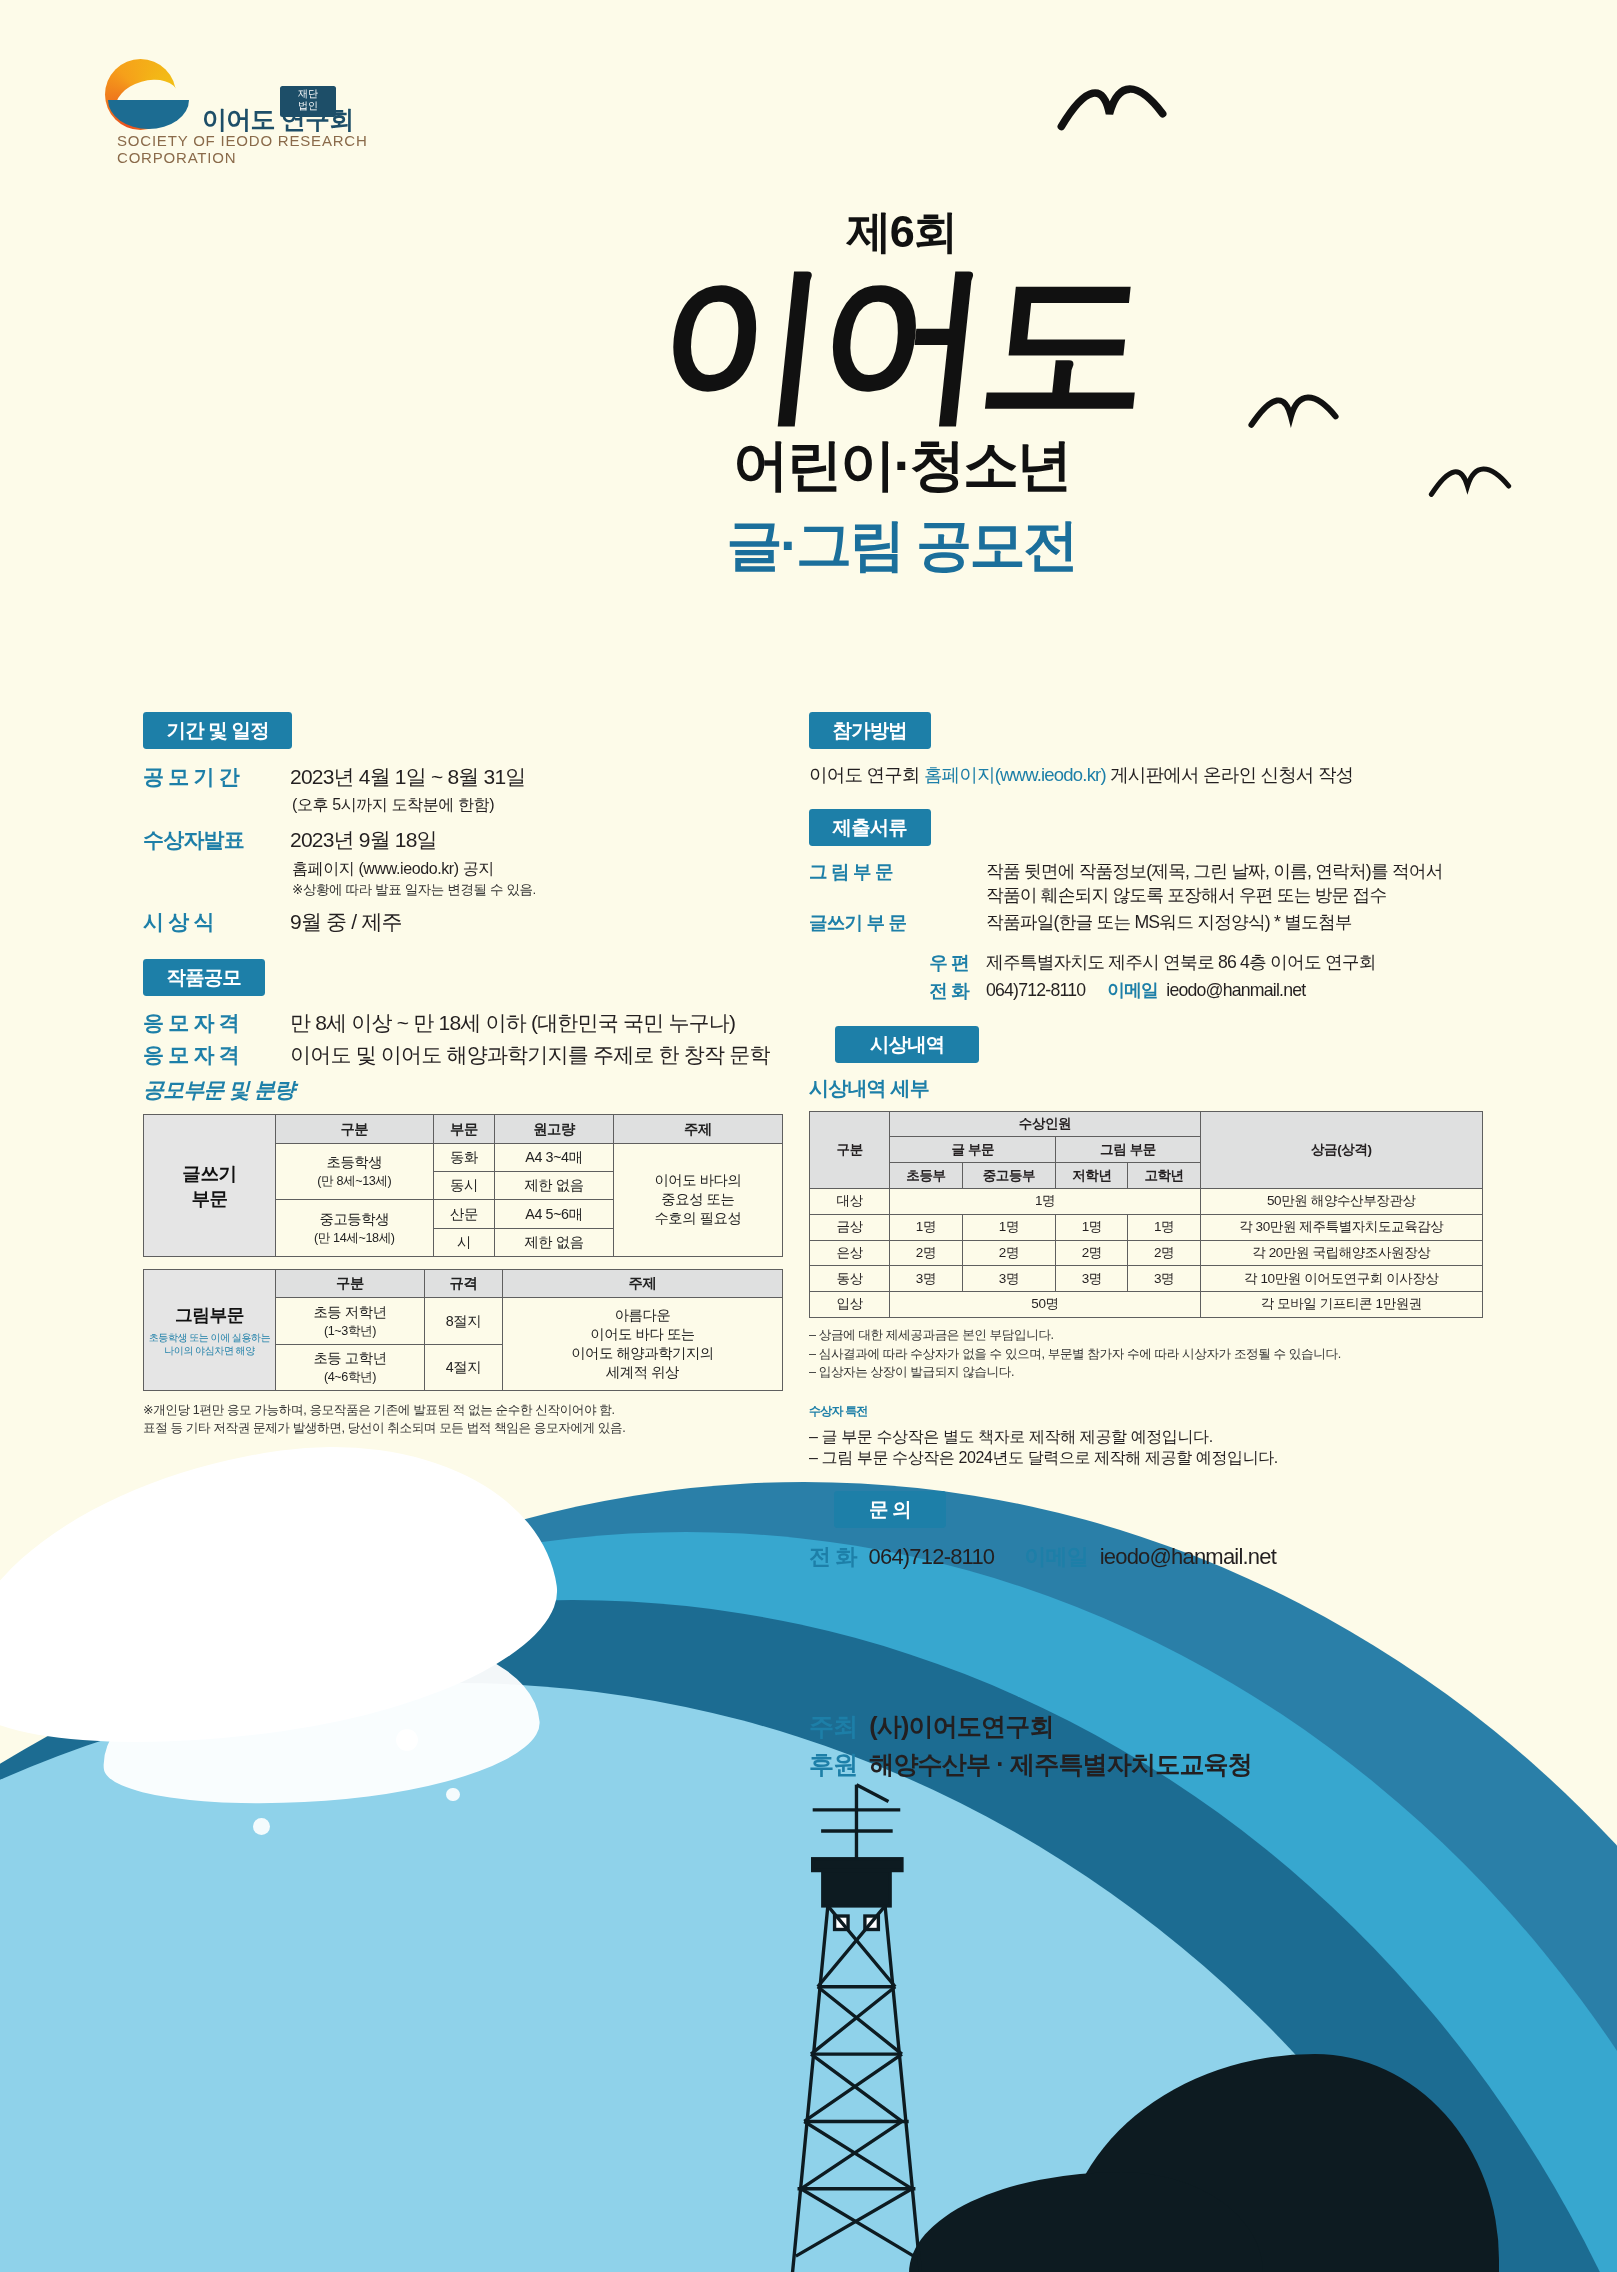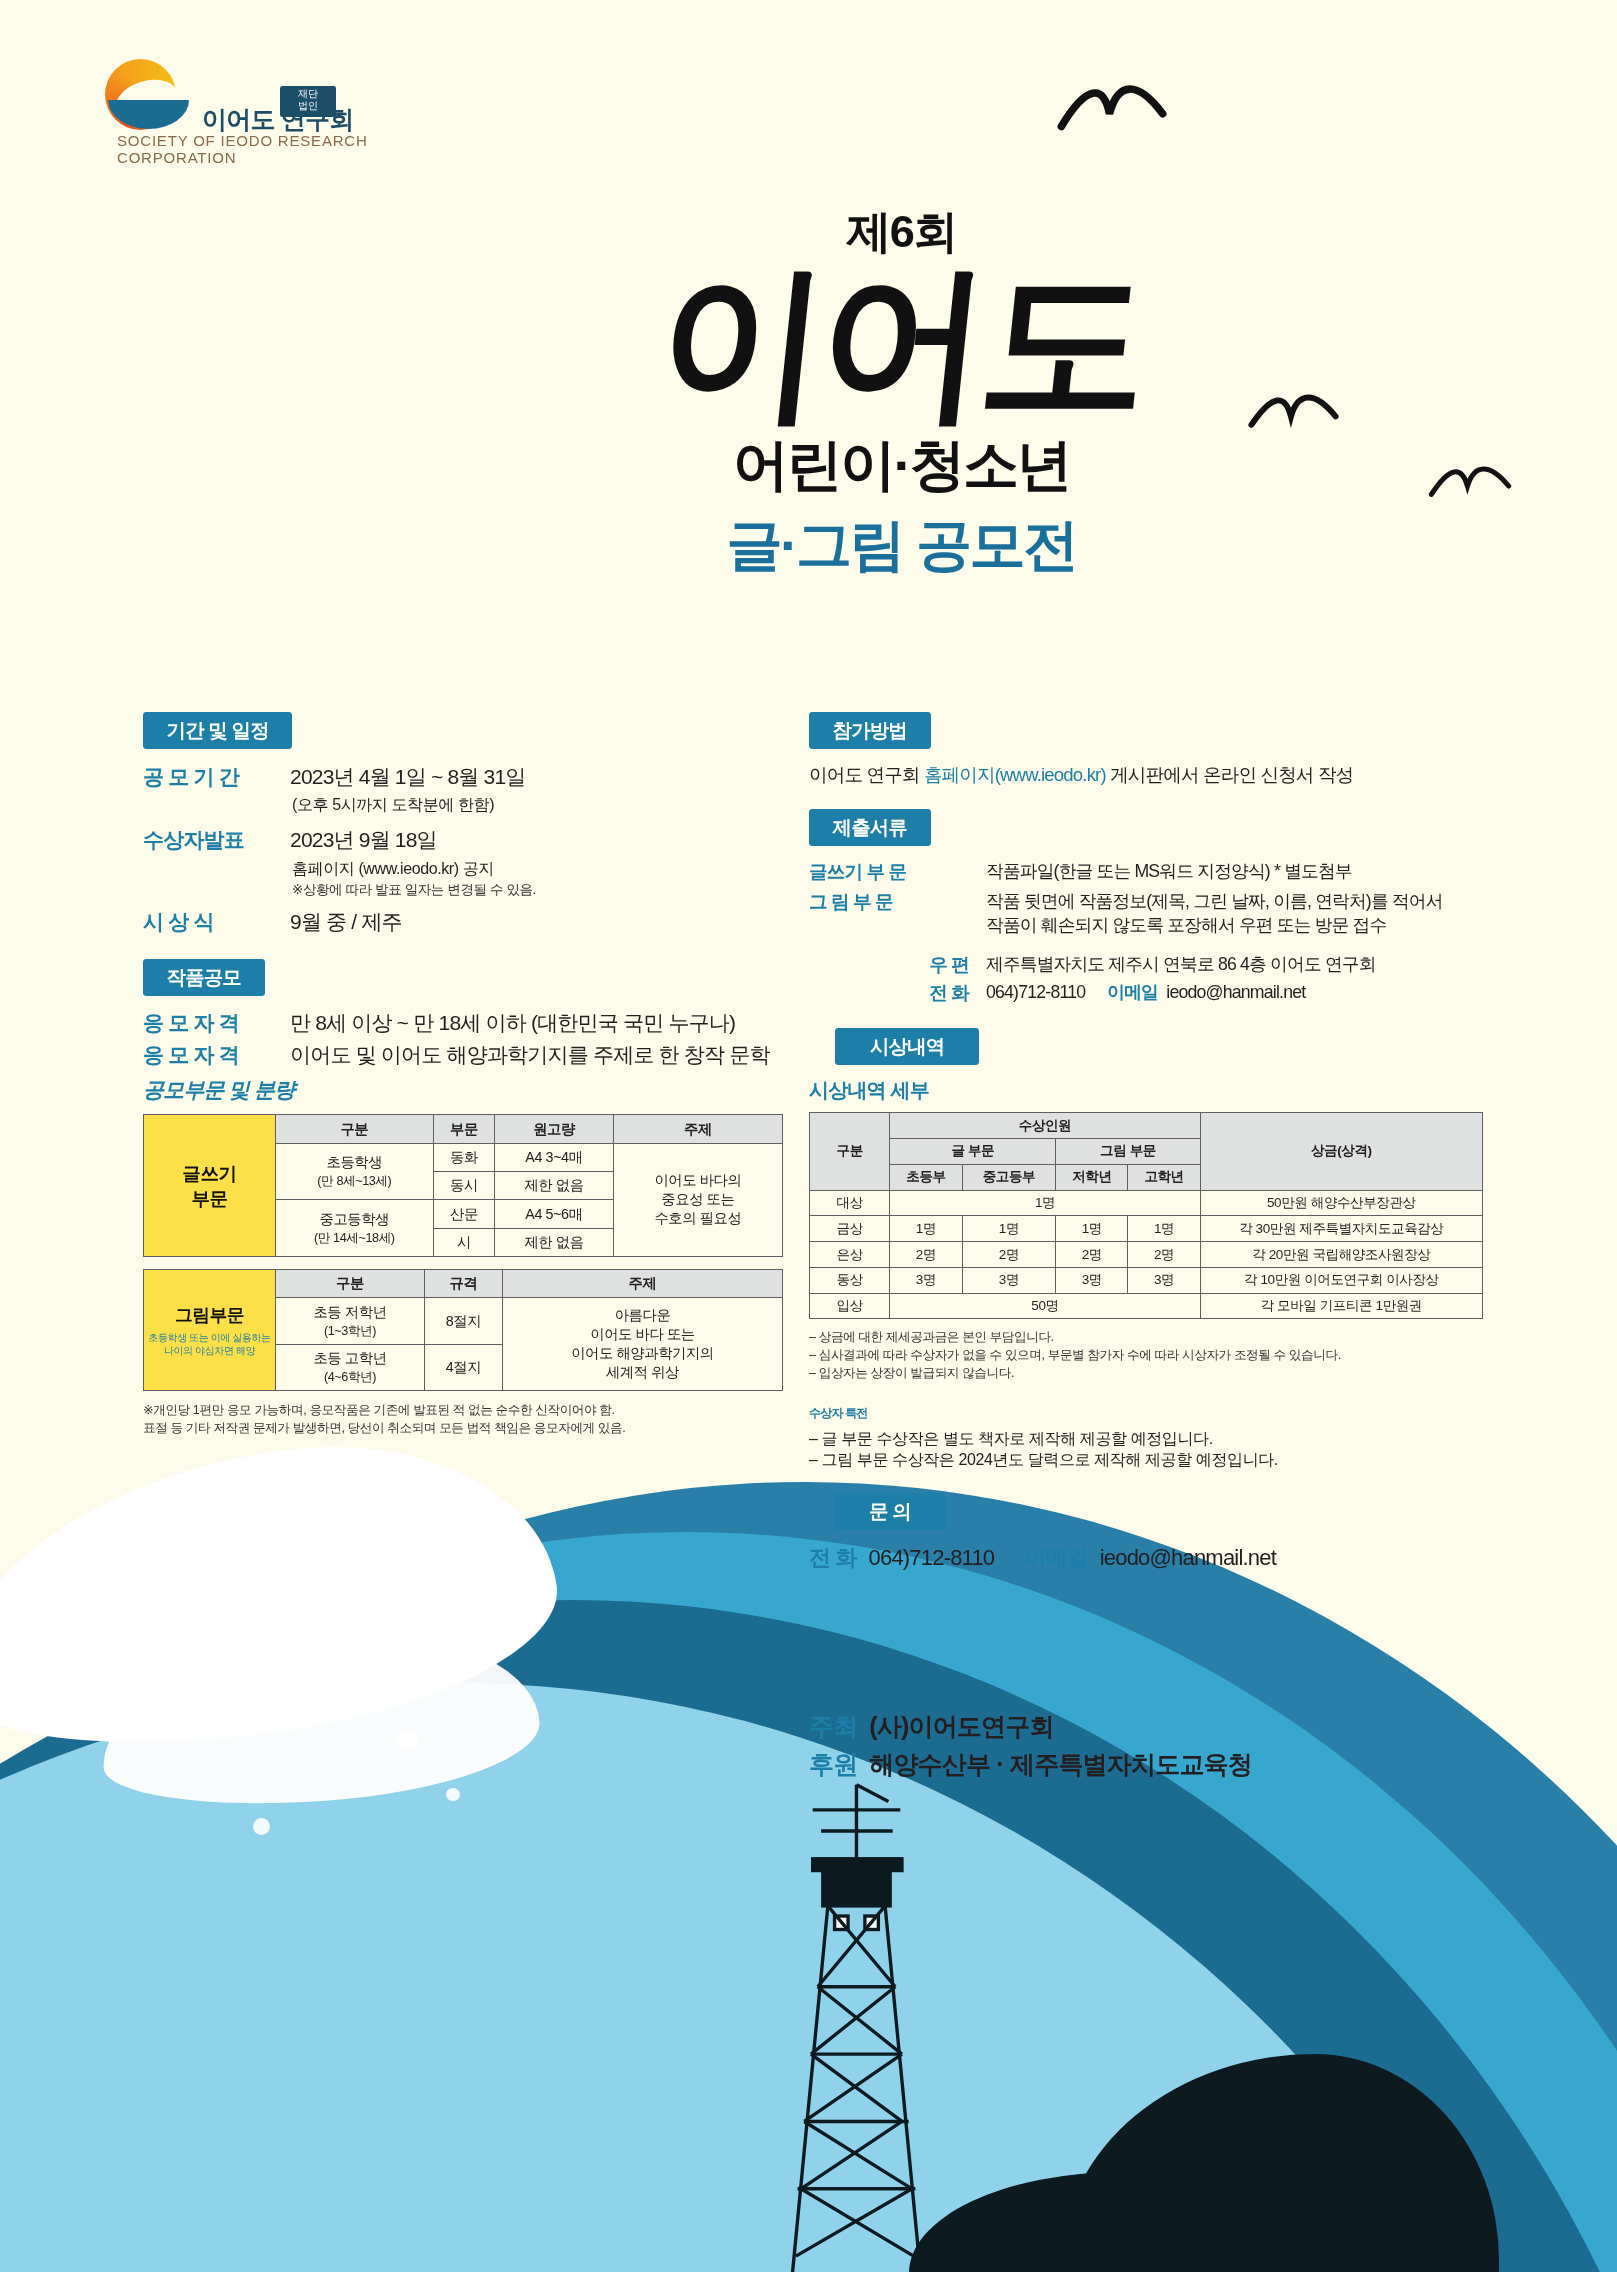--- a/index.html
+++ b/index.html
@@ -65,21 +65,21 @@
 
   .blk{margin-bottom:22px;}
   .line{font-size:21px;line-height:1.35;letter-spacing:-0.8px;}
   .line-s{font-size:16px;line-height:1.35;letter-spacing:-0.4px;}
   .line-xs{font-size:13.5px;line-height:1.3;letter-spacing:-0.4px;color:#333;}
 
   table{border-collapse:collapse;}
   .tbl{width:100%;font-size:14.3px;letter-spacing:-0.4px;}
   .tbl th,.tbl td{border:0.8px solid #5f5f5f;text-align:center;padding:4.2px 2.5px;color:#222;}
   .tbl th{background:#dfe0e0;font-weight:bold;}
-  .tbl .lead{background:#fde047;font-size:18.5px;font-weight:bold;color:#111;width:126px;}
+  .tbl .lead{background:#e5e5e5;font-size:18.5px;font-weight:bold;color:#111;width:126px;font-family:Liberation Serif, serif;}
 
   .awd{width:100%;font-size:13.5px;letter-spacing:-0.4px;}
   .awd th,.awd td{border:0.8px solid #5f5f5f;text-align:center;padding:3.4px 1.7px;}
   .awd th{background:#dfe0e0;font-weight:bold;}
 
   .note{font-size:12.6px;color:#333;line-height:1.45;letter-spacing:-0.4px;}
   .mail{color:#1d7fa8;}
 
   .host{position:absolute;left:809px;top:1710px;font-size:25px;font-weight:bold;letter-spacing:-0.8px;}
   .host .k{color:#1d7fa8;margin-right:11.8px;}
@@ -256,28 +256,28 @@
     <div class="blk">
       <div class="sec-head">참가방법</div>
       <div class="line" style="margin-top:13.5px;font-size:18.5px;">
         <span>이어도 연구회 </span><span class="mail">홈페이지(www.ieodo.kr)</span><span> 게시판에서 온라인 신청서 작성</span>
       </div>
     </div>
 
     <div class="blk">
       <div class="sec-head">제출서류</div>
       <div style="margin-top:13.5px;">
-        <div class="row">
-          <div class="k line" style="width:177px;font-size:18.5px;">글쓰기 부 문</div>
-          <div class="v line" style="font-size:17.7px;">작품파일(한글 또는 MS워드 지정양식) * 별도첨부</div>
-        </div>
         <div class="row" style="margin-top:5px;">
           <div class="k line" style="width:177px;font-size:18.5px;">그 림 부 문</div>
           <div class="v line" style="font-size:17.7px;white-space:pre-line;">작품 뒷면에 작품정보(제목, 그린 날짜, 이름, 연락처)를 적어서
 작품이 훼손되지 않도록 포장해서 우편 또는 방문 접수</div>
+        </div>
+        <div class="row">
+          <div class="k line" style="width:177px;font-size:18.5px;">글쓰기 부 문</div>
+          <div class="v line" style="font-size:17.7px;">작품파일(한글 또는 MS워드 지정양식) * 별도첨부</div>
         </div>
 
         <div class="row" style="margin-top:15px;">
           <div class="k line" style="width:177px;font-size:18.5px;text-align:right;padding-right:17px;box-sizing:border-box;">우 편</div>
           <div class="v line" style="font-size:17.7px;">제주특별자치도 제주시 연북로 86 4층 이어도 연구회</div>
         </div>
         <div class="row" style="margin-top:1.7px;">
           <div class="k line" style="width:177px;font-size:18.5px;text-align:right;padding-right:17px;box-sizing:border-box;">전 화</div>
           <div class="v line" style="font-size:17.7px;">064)712-8110</div>
           <div class="k line" style="font-size:17.7px;margin-left:22px;">이메일</div>

